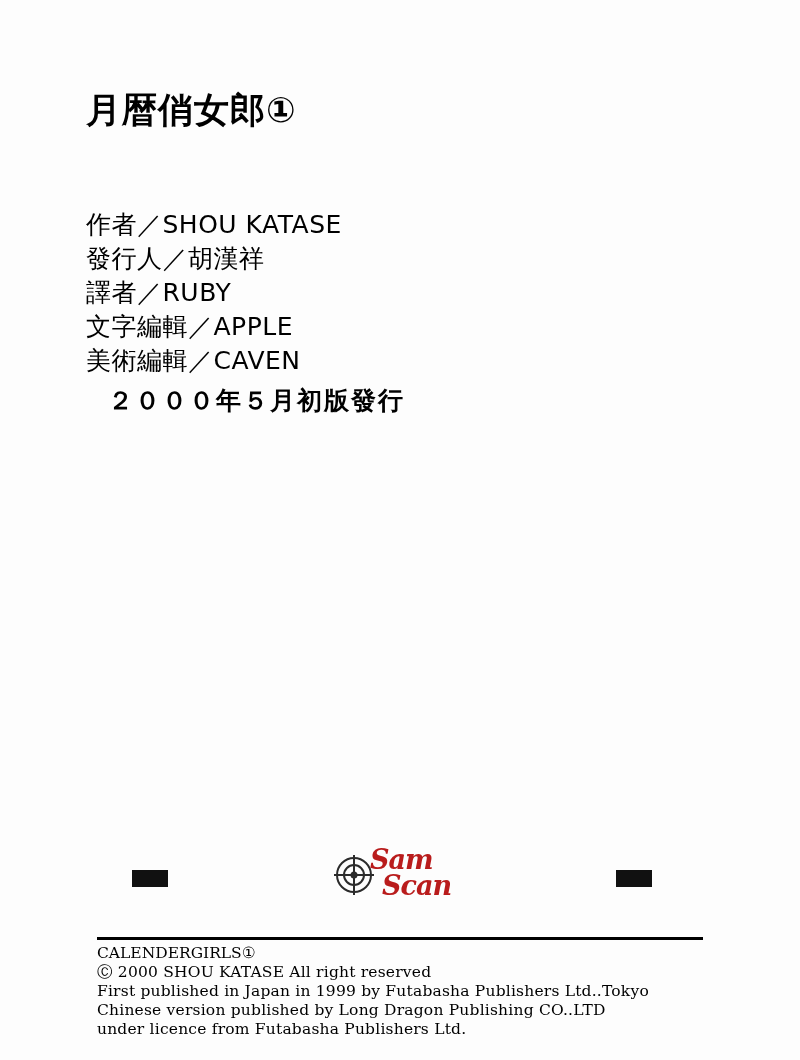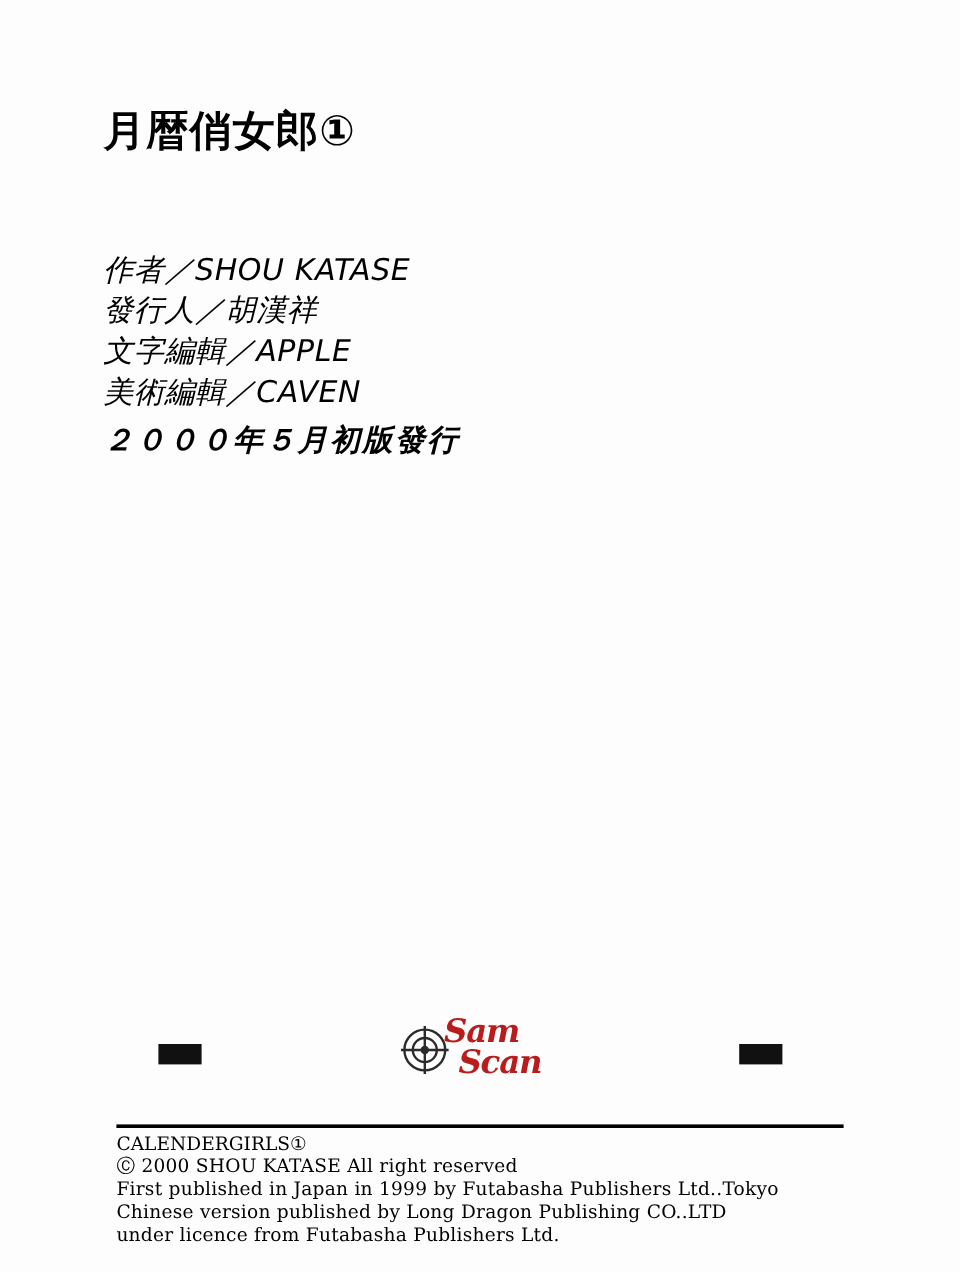--- a/index.html
+++ b/index.html
@@ -44,33 +44,33 @@
     letter-spacing: 0.5px;
     white-space: nowrap;
   }
 
   
   .credits {
     position: absolute;
     left: 86px;
     top: 208px;
     width: 620px;
-    font-style: italic;
   }
   .credit-line {
     font-family: "DejaVu Sans", sans-serif;
     font-size: 25px;
     line-height: 1.36;
     letter-spacing: 0.5px;
     white-space: nowrap;
   }
   .credit-line.pub-date {
     margin-top: 6px;
     font-weight: bold;
     letter-spacing: 2px;
+    margin-left: 22px;
   }
 
   
   .logo-area {
     position: absolute;
     left: 0;
     right: 0;
     top: 845px;
     height: 62px;
   }
@@ -144,20 +144,21 @@
 
 <div class="page">
 
   <div class="title-block">
     <div class="main-title">月暦俏女郎①</div>
   </div>
 
   <div class="credits">
     <div class="credit-line">作者／SHOU KATASE</div>
     <div class="credit-line">發行人／胡漢祥</div>
+    <div class="credit-line">譯者／RUBY</div>
     <div class="credit-line">文字編輯／APPLE</div>
     <div class="credit-line">美術編輯／CAVEN</div>
     <div class="credit-line pub-date">２０００年５月初版發行</div>
   </div>
 
   <div class="reg-mark reg-left"></div>
   <div class="reg-mark reg-right"></div>
 
   <div class="logo-area">
     <div class="logo-wrap">

